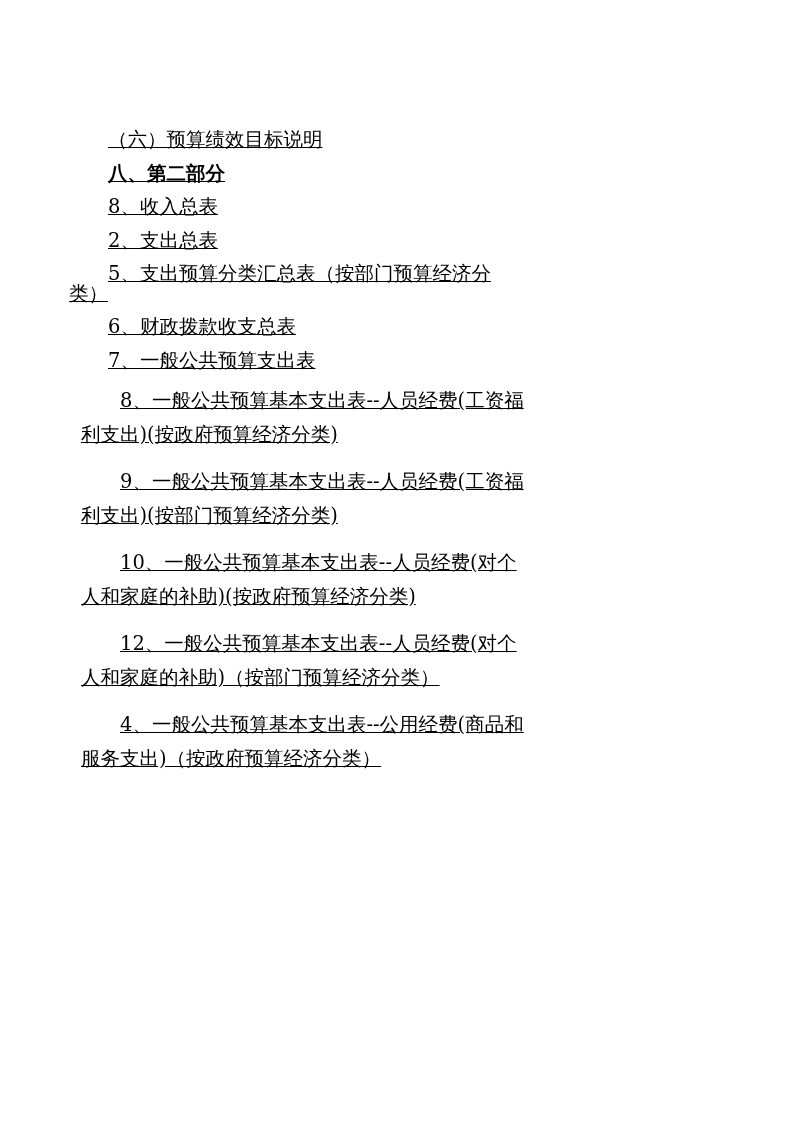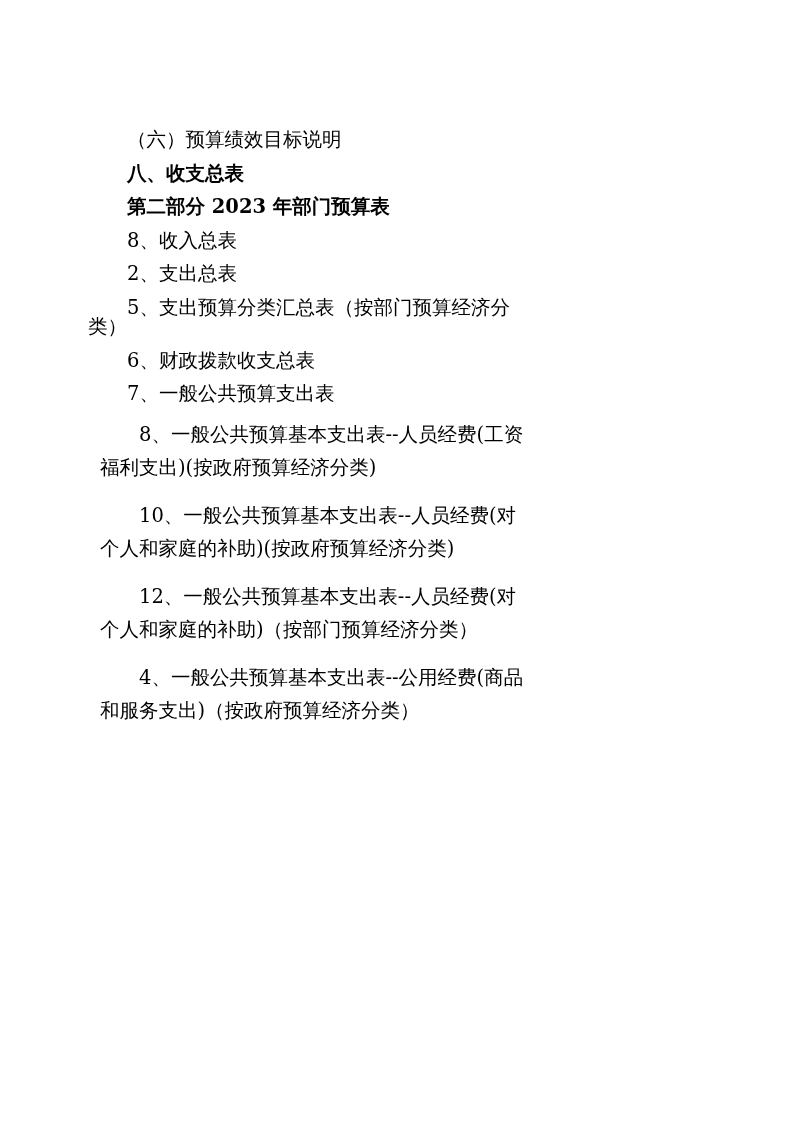--- a/index.html
+++ b/index.html
@@ -12,21 +12,22 @@
     height: 1122px;
     font-family: "DejaVu Serif", "Liberation Serif", serif;
     color: #000000;
     overflow: hidden;
   }
   .page {
     position: relative;
     width: 629px;
     height: 1122px;
     box-sizing: border-box;
-    padding: 130px 100px 0 88px;
+    padding: 130px 100px 0 69px;
+    text-decoration: underline;
   }
   .doc-body {
     font-size: 19.5px;
     line-height: 1.0;
   }
   .para {
     margin: 0;
     padding: 0;
   }
   
@@ -50,38 +51,38 @@
   }
 </style>
 </head>
 <body>
 
 <div class="page">
   <div class="doc-body">
 
     <p class="para entry indent">（六）预算绩效目标说明</p>
 
-    <p class="para entry entry-heading indent">八、收支总表</p>
+    <p class="para entry entry-heading indent">八、第二部分</p>
 
-    <p class="para entry entry-heading indent">第二部分 2023 年部门预算表</p>
 
 
     <p class="para entry indent">8、收入总表</p>
 
     <p class="para entry indent">2、支出总表</p>
 
 
     <p class="para entry indent">5、支出预算分类汇总表（按部门预算经济分类）</p>
 
     <p class="para entry indent">6、财政拨款收支总表</p>
 
     <p class="para entry indent">7、一般公共预算支出表</p>
 
     <p class="para entry wrap block">8、一般公共预算基本支出表--人员经费(工资福利支出)(按政府预算经济分类)</p>
 
+    <p class="para entry wrap block">9、一般公共预算基本支出表--人员经费(工资福利支出)(按部门预算经济分类)</p>
 
     <p class="para entry wrap block">10、一般公共预算基本支出表--人员经费(对个人和家庭的补助)(按政府预算经济分类)</p>
 
     <p class="para entry wrap block">12、一般公共预算基本支出表--人员经费(对个人和家庭的补助)（按部门预算经济分类）</p>
 
     <p class="para entry wrap block">4、一般公共预算基本支出表--公用经费(商品和服务支出)（按政府预算经济分类）</p>
 
   </div>
 </div>
 

